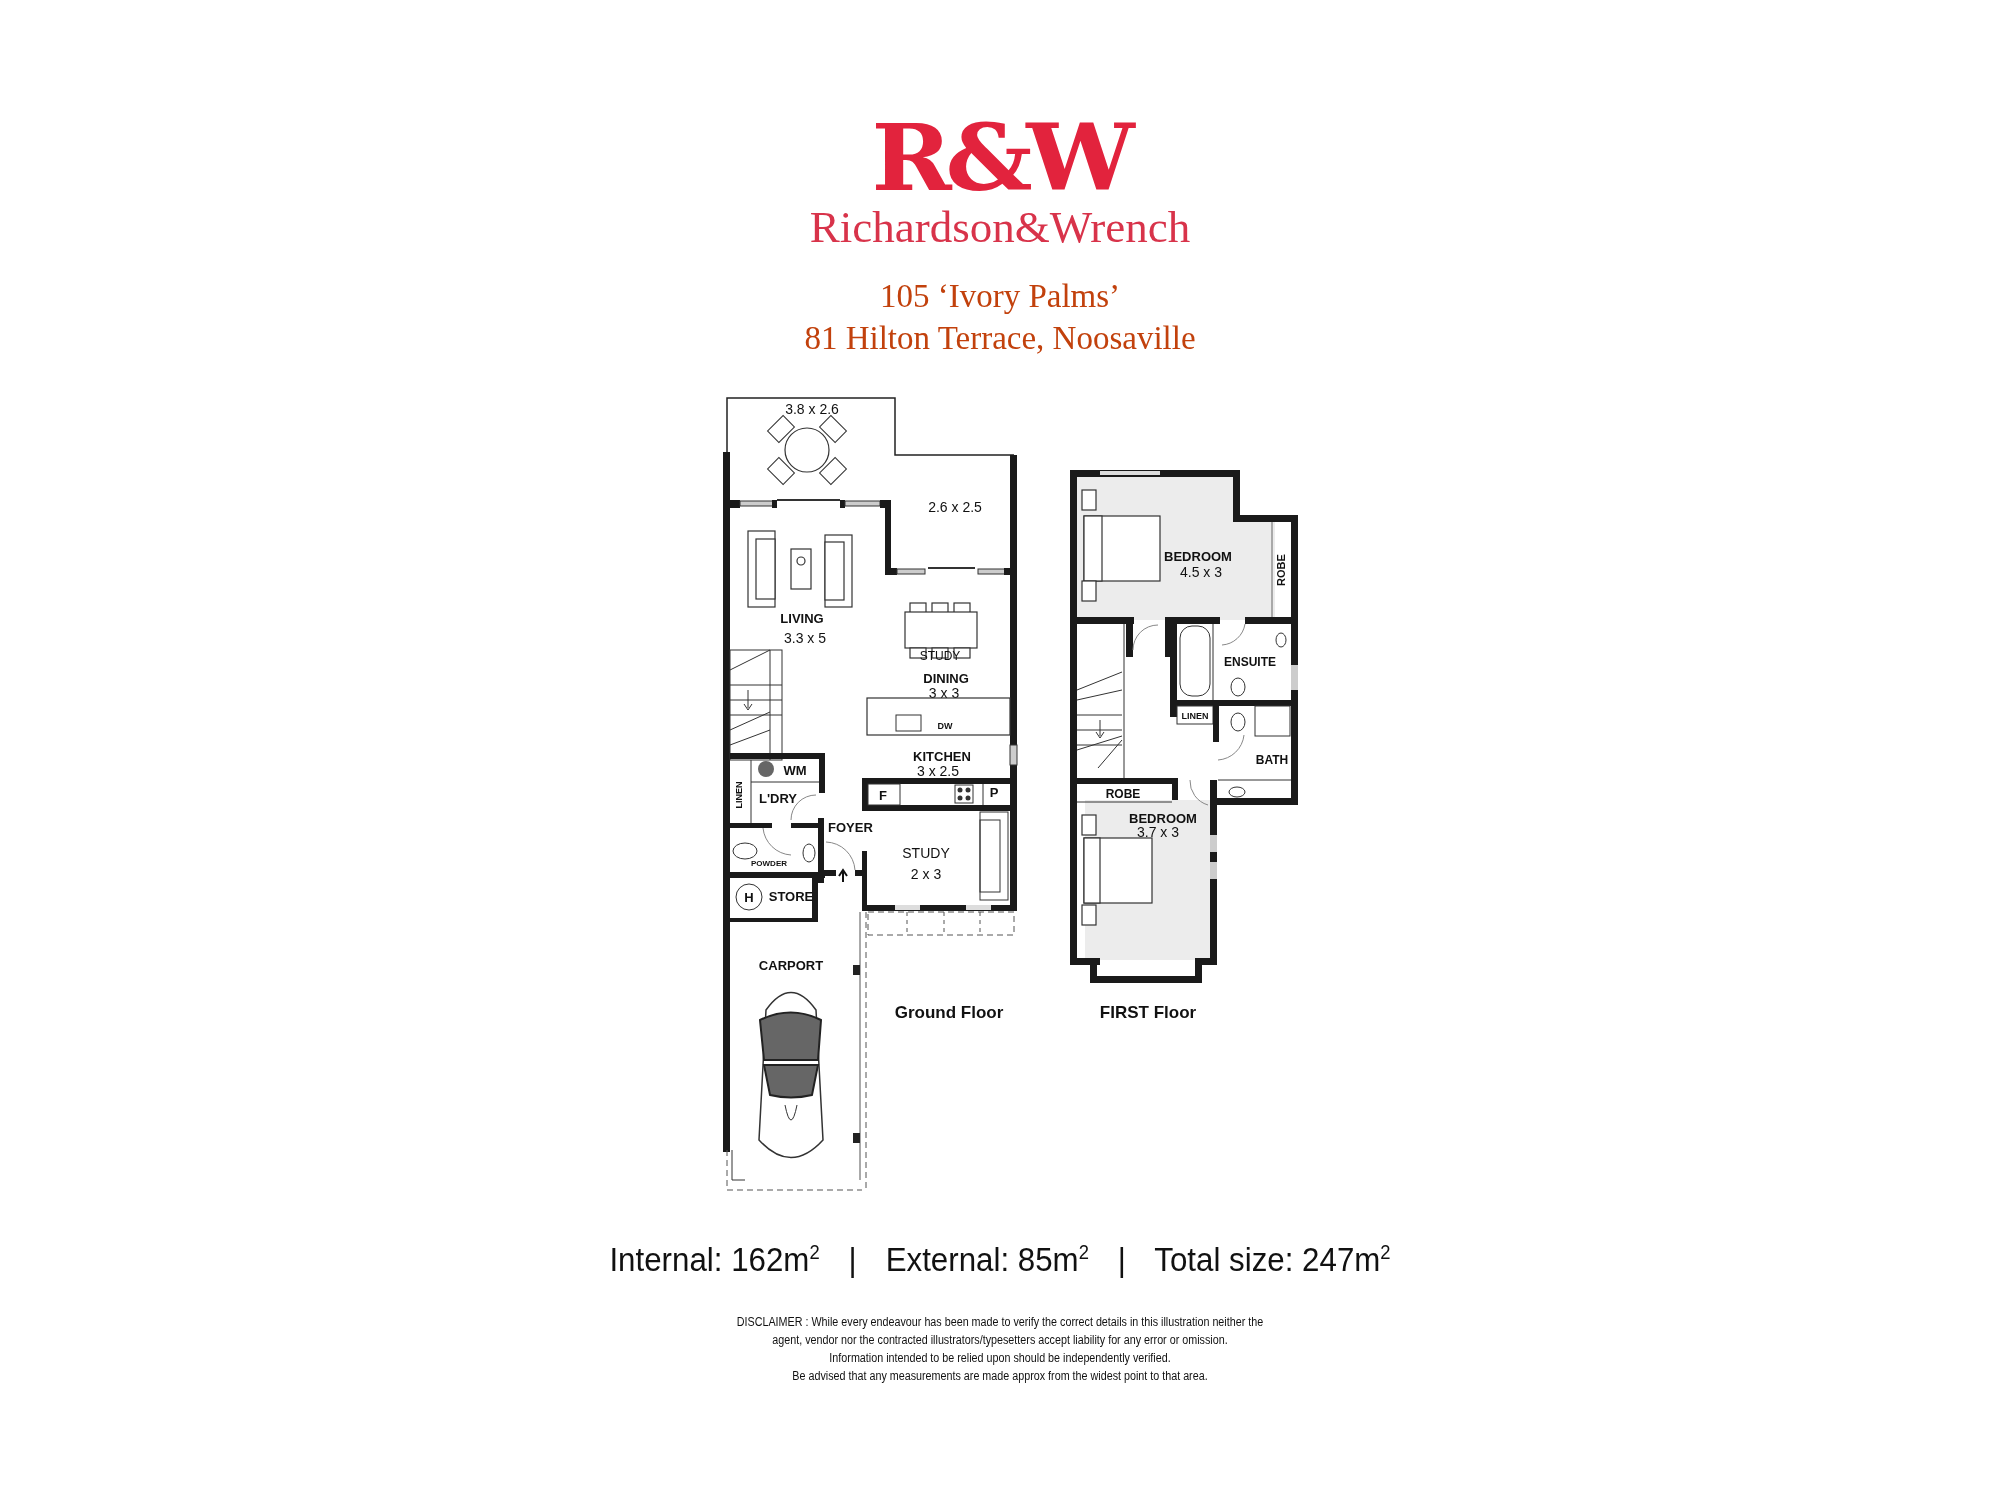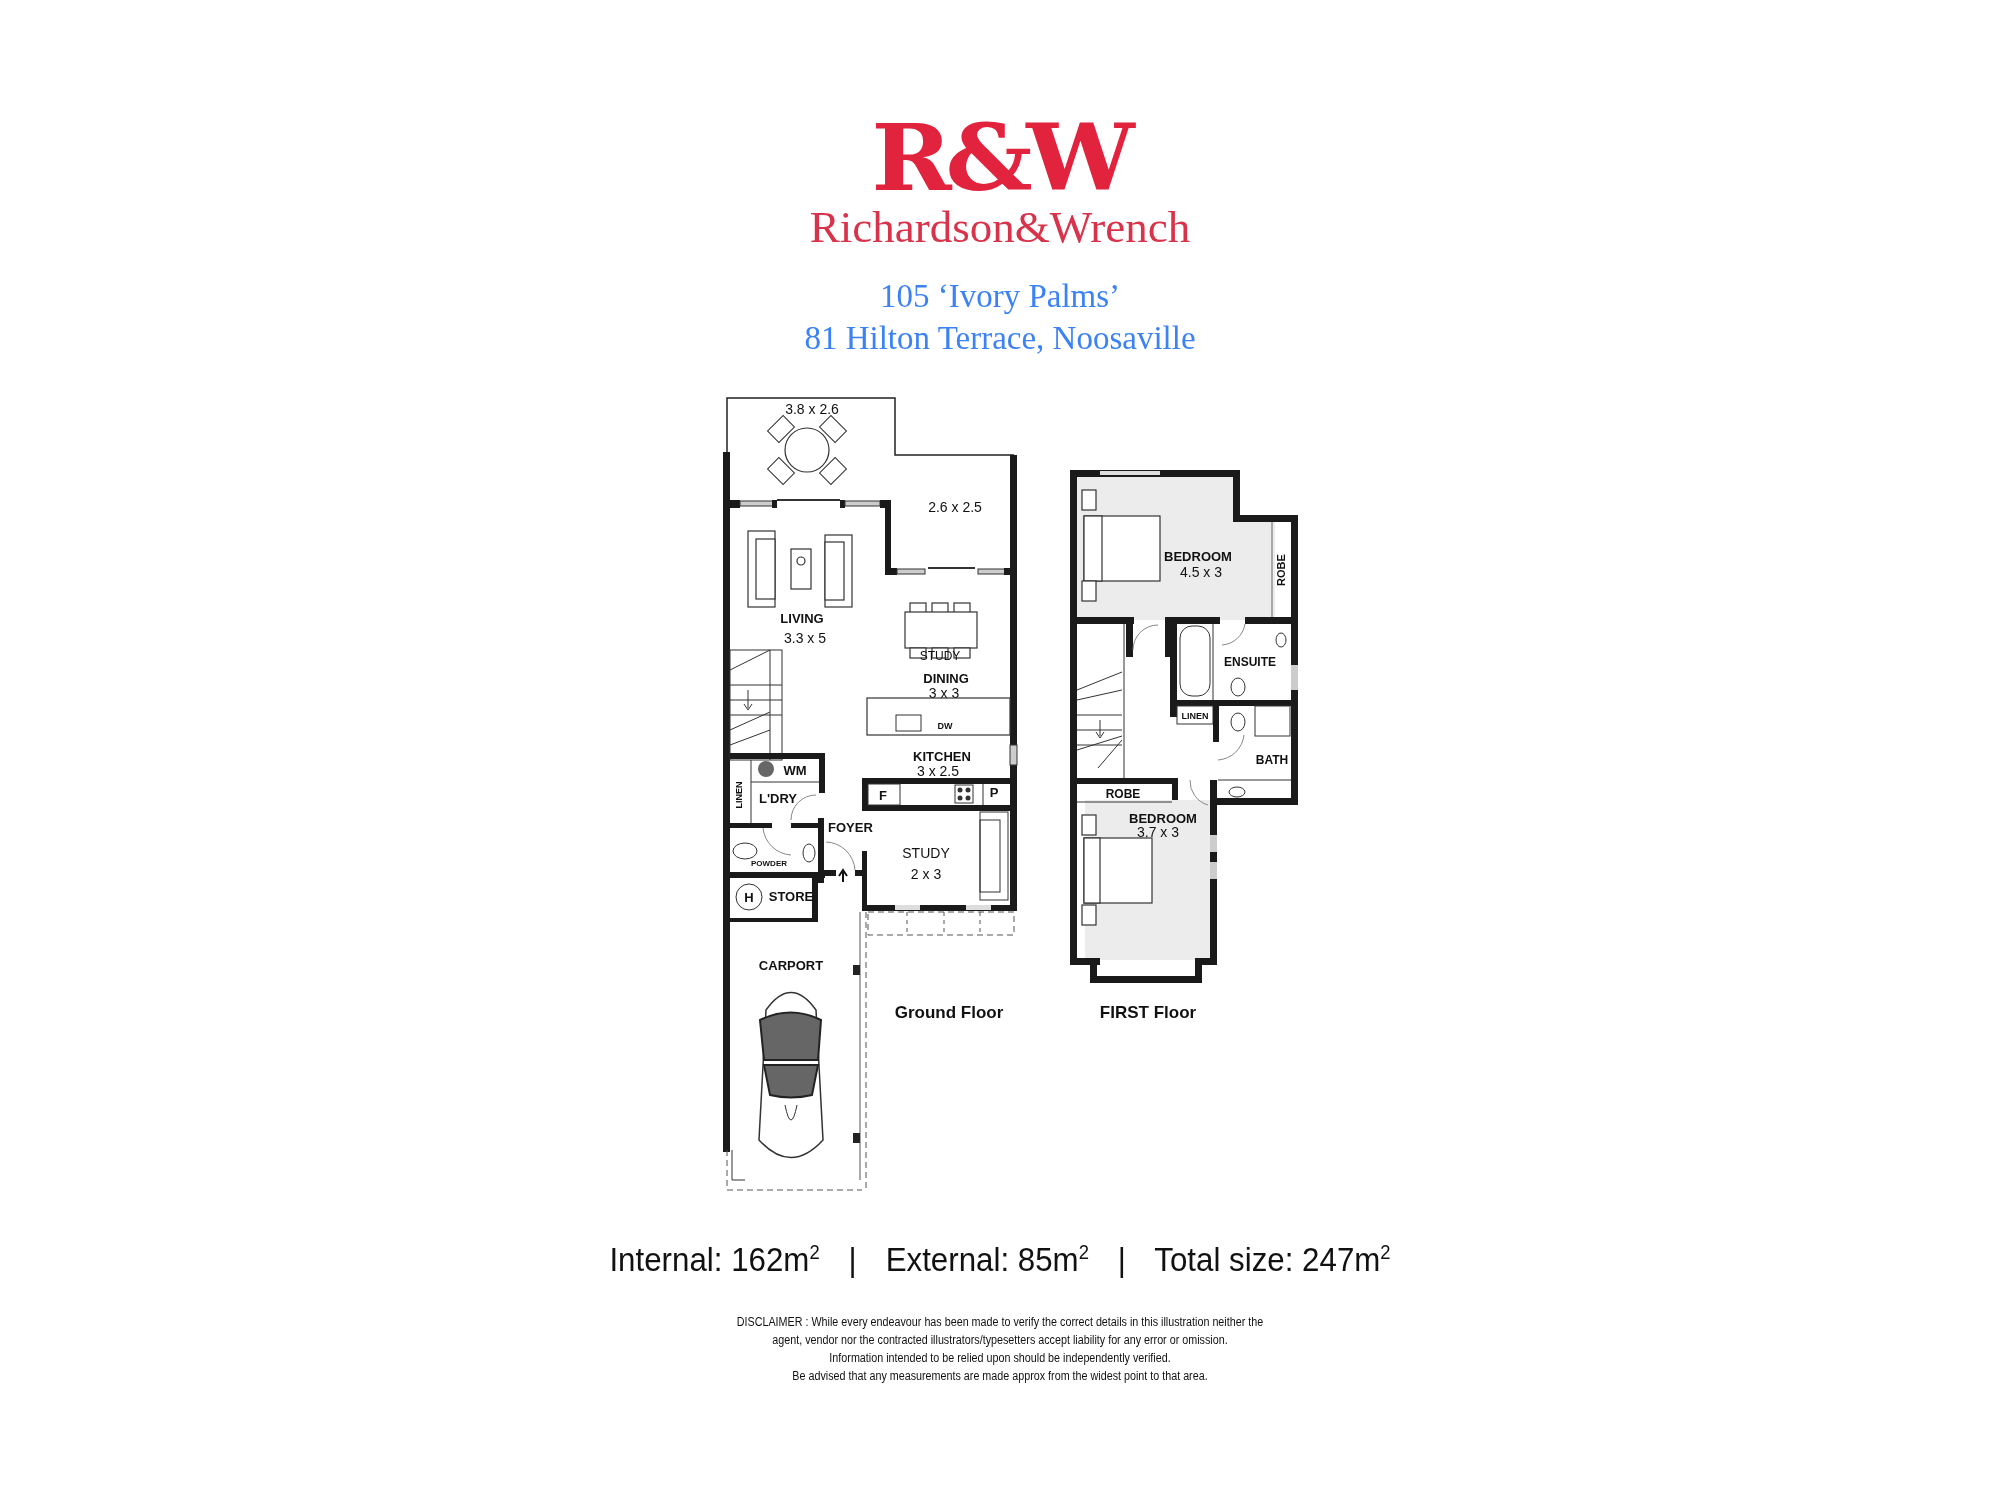--- a/index.html
+++ b/index.html
@@ -9,21 +9,21 @@
     left: 0; width: 2000px; top: 112px; text-align: center;
     font-family: "DejaVu Serif", serif; font-weight: bold; font-size: 92px;
     color: #e2233d; letter-spacing: -6px; line-height: 1; transform: scaleX(1.05);
   }
   .logo-word {
     left: 0; width: 2000px; top: 205px; text-align: center;
     font-family: "Liberation Serif", serif; font-size: 45px; color: #d8334a; line-height: 1;
   }
   .addr {
     left: 0; width: 2000px; text-align: center;
-    font-family: "Liberation Serif", serif; font-size: 33px; color: #3b82f6; line-height: 1;
+    font-family: "Liberation Serif", serif; font-size: 33px; color: #c2410c; line-height: 1;
   }
   .addr1 { top: 280px; }
   .addr2 { top: 322px; }
   svg.plan { position: absolute; left: 0; top: 0; }
   .plan text { font-family: "Liberation Sans", sans-serif; fill: #111; }
   .lbl { font-weight: bold; font-size: 13px; }
   .dim { font-size: 14px; }
   .sm { font-weight: bold; font-size: 9px; }
   .floor-lbl { font-weight: bold; font-size: 17px; }
   .areas {

